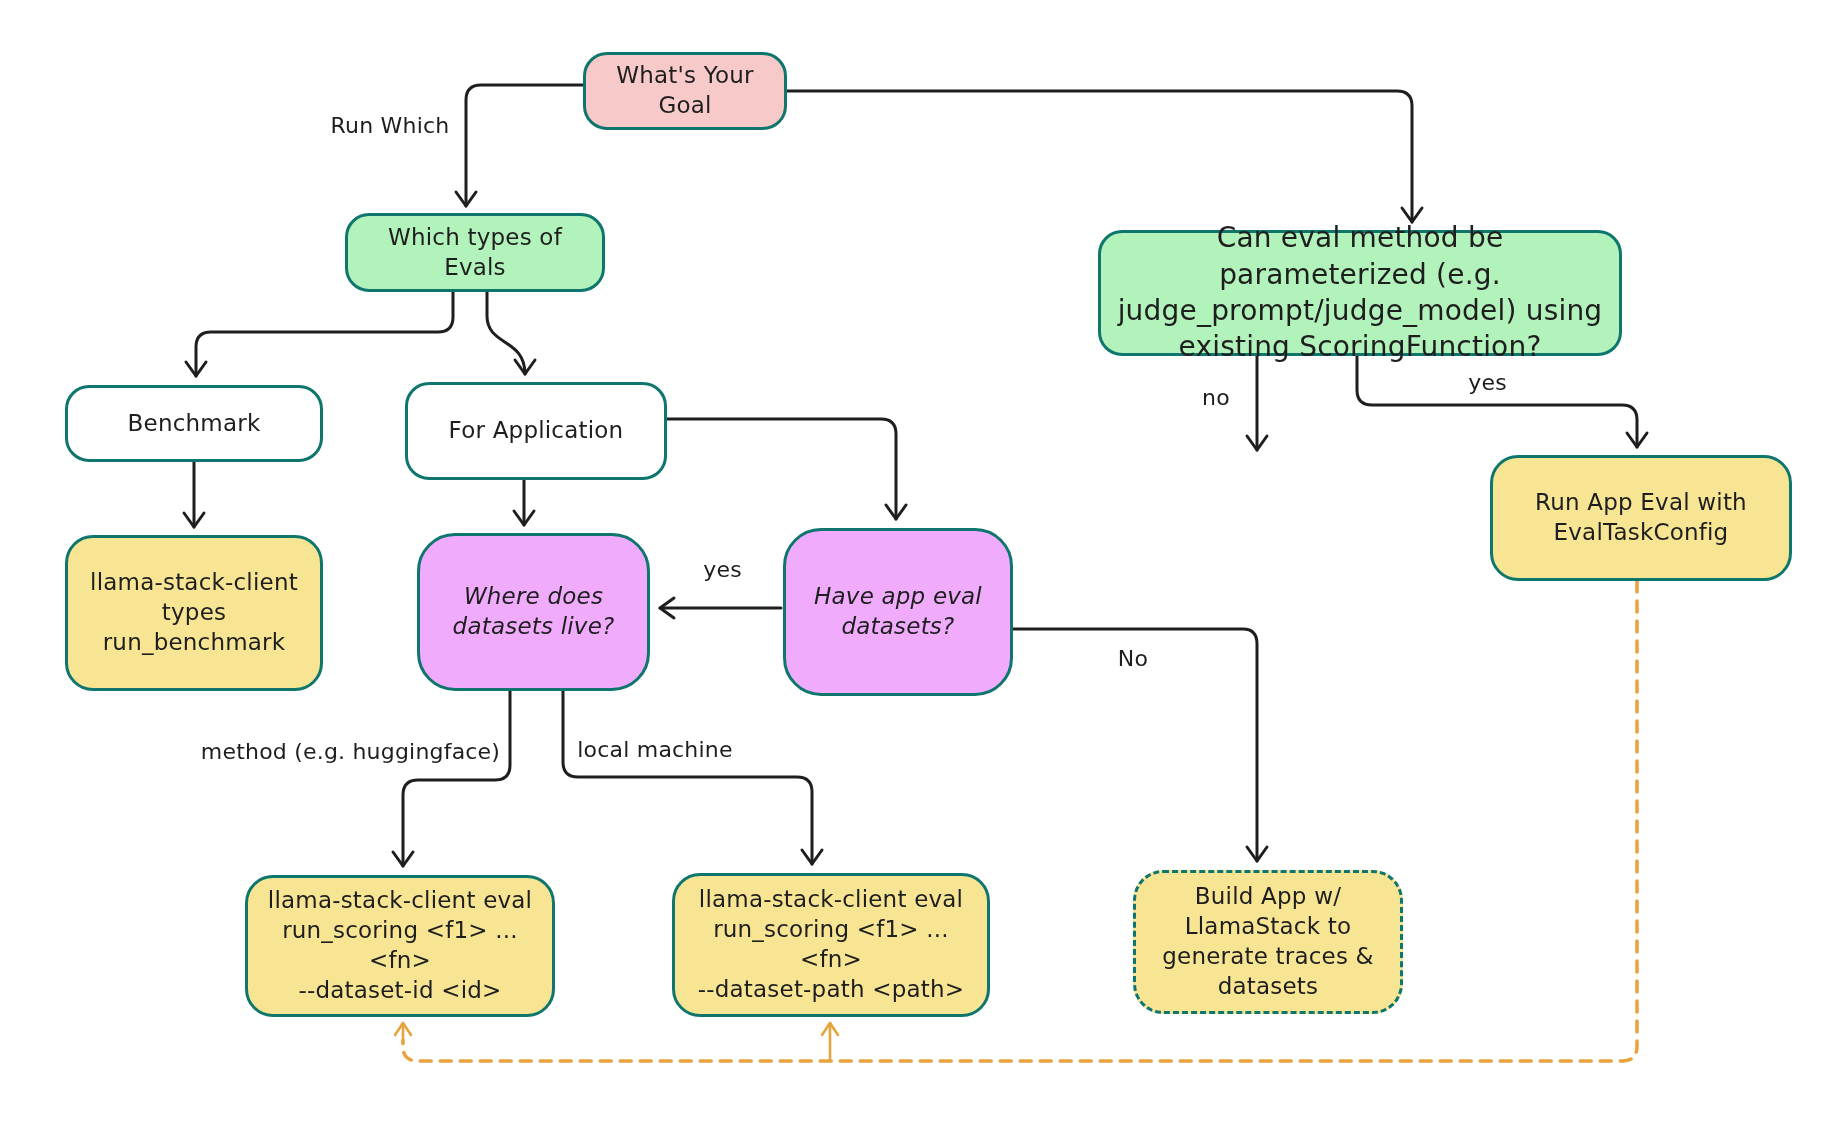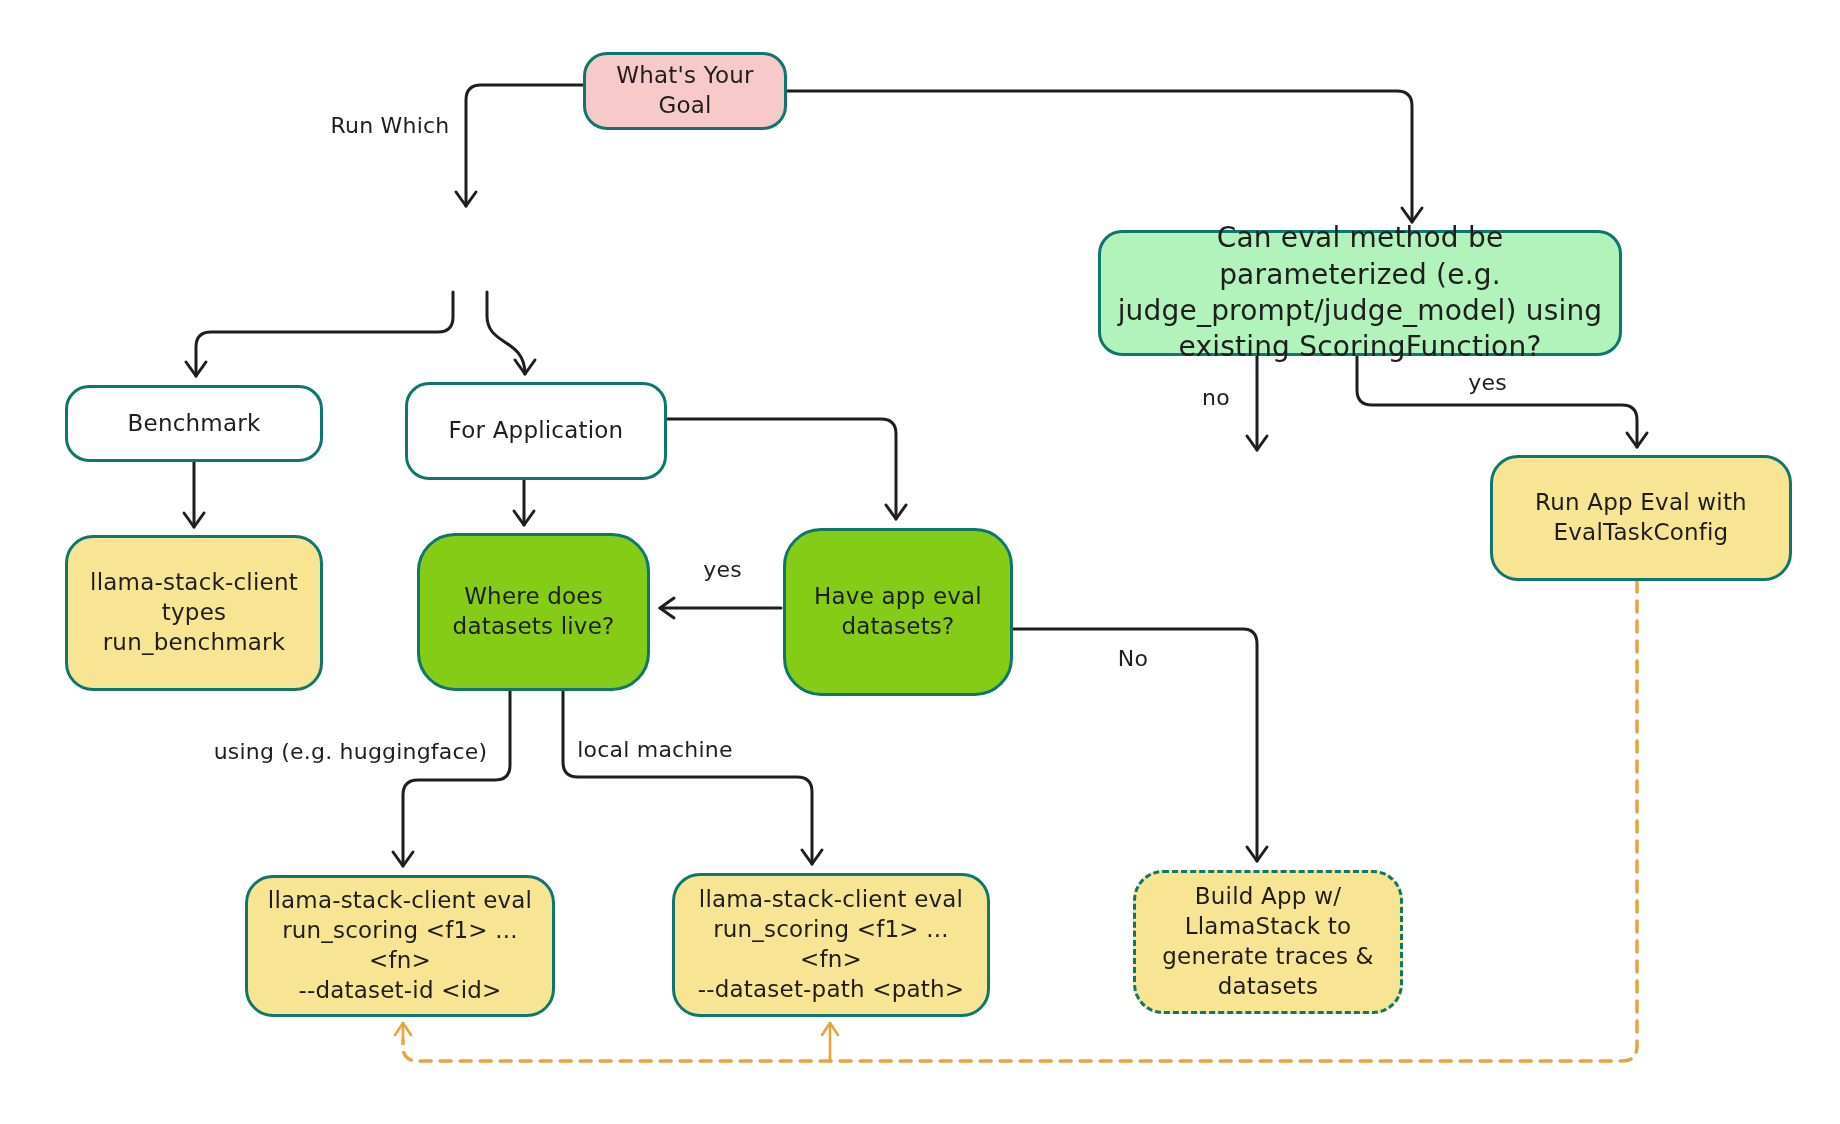--- a/index.html
+++ b/index.html
@@ -16,21 +16,21 @@
     position:absolute;
     display:flex;align-items:center;justify-content:center;
     text-align:center;white-space:pre-line;
     font-size:23px;line-height:1.3;
     border:3px solid #0f766e;border-radius:24px;
     padding:4px 10px;box-sizing:border-box;
     letter-spacing:.2px;
   }
   .fill-pink{background:#f8c9c9;}
   .fill-green{background:#b2f2bb;}
-  .fill-blue{background:#84cc16;border-radius:38px;}
+  .fill-blue{background:#f0abfc;border-radius:38px;font-style:italic;}
   .fill-yellow{background:#f8e593;border-radius:28px;}
   .fill-white{background:#ffffff;}
   .dashed{border-style:dashed;border-radius:30px;}
   .elabel{
     position:absolute;font-size:22px;line-height:1.3;
     text-align:center;white-space:pre-line;letter-spacing:.2px;
   }
   
   #n-goal{left:583px;top:52px;width:204px;height:78px;}
   #n-which{left:345px;top:213px;width:260px;height:79px;}
@@ -86,20 +86,22 @@
     </g>
     <g fill="none" stroke="#e8a33d" stroke-linecap="round" stroke-linejoin="round">
       <path stroke-width="3.5" stroke-dasharray="11 9" d="M 1637 581 L 1637 1046 Q 1637 1061 1622 1061 L 418 1061 Q 403 1061 403 1047 L 403 1040"></path>
       <path stroke-width="2.6" d="M 403 1044 L 403 1023" marker-end="url(#ah-orange)"></path>
       <path stroke-width="2.6" d="M 830 1061 L 830 1023" marker-end="url(#ah-orange)"></path>
     </g>
   </svg>
 
   <div class="node fill-pink" id="n-goal">What's Your
 Goal</div>
+  <div class="node fill-green" id="n-which">Which types of
+Evals</div>
   <div class="node fill-white" id="n-benchmark">Benchmark</div>
   <div class="node fill-white" id="n-forapp">For Application</div>
   <div class="node fill-yellow" id="n-runbench">llama-stack-client
 types run_benchmark</div>
   <div class="node fill-blue" id="n-where">Where does
 datasets live?</div>
   <div class="node fill-blue" id="n-haveapp">Have app eval
 datasets?</div>
   <div class="node fill-green" id="n-canparam">Can eval method be parameterized (e.g.
 judge_prompt/judge_model) using
@@ -115,16 +117,16 @@
   <div class="node fill-yellow dashed" id="n-buildapp">Build App w/
 LlamaStack to
 generate traces &amp;
 datasets</div>
 
   <div class="elabel" id="l-runevals">Run Which</div>
   <div class="elabel" id="l-noparam">no</div>
   <div class="elabel" id="l-yesparam">yes</div>
   <div class="elabel" id="l-yeshave">yes</div>
   <div class="elabel" id="l-nohave">No</div>
-  <div class="elabel" id="l-remote">using (e.g. huggingface)</div>
+  <div class="elabel" id="l-remote">method (e.g. huggingface)</div>
   <div class="elabel" id="l-local">local machine</div>
 
 </div>
 
 </body></html>

